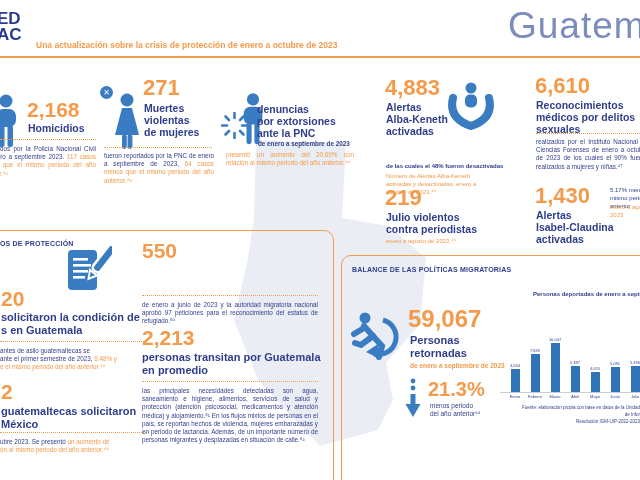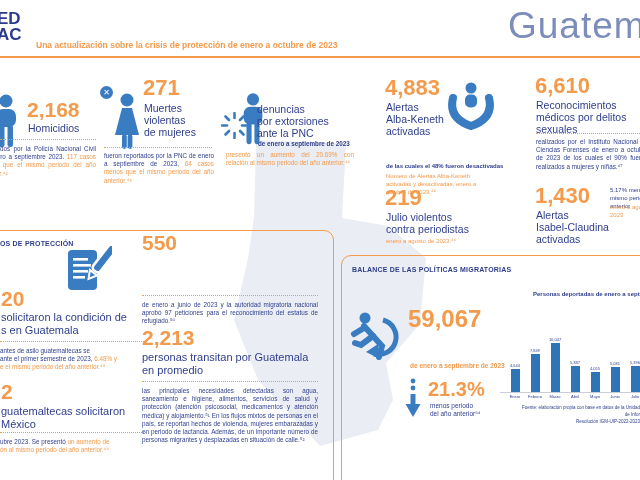--- a/index.html
+++ b/index.html
@@ -4,21 +4,21 @@
 <style>
   :root{
     --accent:#F49A4B; --navy:#2F3E8C; --blue:#3A7CC2; --bar:#2E74B6;
     --map:#EAEDF4; --country:#7C8CBB; --axis:#C8CDD8;
   }
   html,body{margin:0;padding:0;}
   .screen{position:relative;width:640px;height:480px;overflow:hidden;background:#fff;
     font-family:"Liberation Sans","DejaVu Sans",sans-serif;color:var(--navy);}
   .abs{position:absolute;}
   .num{color:var(--accent);font-weight:bold;line-height:1;}
-  .lbl{color:var(--navy);font-weight:normal;line-height:1.16;white-space:pre-line;}
+  .lbl{color:var(--navy);font-weight:bold;line-height:1.16;white-space:pre-line;}
   .tiny{font-size:6.3px;line-height:1.3;color:var(--navy);text-align:justify;}
   .tinyc{font-size:6.3px;line-height:1.3;color:var(--navy);}
   .org{color:var(--accent);}
   .bold{font-weight:bold;}
   .dot{border-top:1.5px dotted var(--accent);height:0;}
   .boxb{border:1.5px solid var(--accent);border-radius:10px;background:transparent;}
   svg .fb{fill:var(--blue);} svg .sb{stroke:var(--blue);}
   .barrow{display:flex;align-items:flex-end;}
   .barwrap{width:20px;height:56px;display:flex;flex-direction:column;align-items:center;justify-content:flex-end;}
   .barval{font-size:4px;color:var(--navy);margin-bottom:1px;white-space:nowrap;}
@@ -148,21 +148,21 @@
     <div class="org">e el mismo periodo del año anterior.⁴⁸</div>
   </div>
   <div class="abs z1 num" style="left:1px;top:381px;font-size:21px;">2</div>
   <div class="abs z1 lbl" style="left:1px;top:405px;font-size:11px;">guatemaltecas solicitaron
 México</div>
   <div class="abs z1 dot" style="left:0;top:432px;width:146px;"></div>
   <div class="abs z1 tinyc" style="left:0;top:438px;width:150px;">
     <div><span>ubre 2023. Se presentó </span><span class="org">un aumento de</span></div>
     <div class="org">ón al mismo periodo del año anterior.⁴⁹</div>
   </div>
-  <div class="abs z1 num" style="left:142px;top:232px;font-size:21px;text-align:right;">550</div>
+  <div class="abs z1 num" style="left:142px;top:240px;font-size:21px;text-align:right;">550</div>
   <div class="abs z1 dot" style="left:142px;top:295px;width:176px;"></div>
   <div class="abs z1 tiny" style="left:142px;top:301px;width:176px;">de enero a junio de 2023 y la autoridad migratoria nacional aprobó 97 peticiones para el reconocimiento del estatus de refugiado.⁵⁰</div>
   <div class="abs z1 num" style="left:142px;top:327px;font-size:21px;">2,213</div>
   <div class="abs z1 lbl" style="left:142px;top:351px;font-size:11px;">personas transitan por Guatemala
 en promedio</div>
   <div class="abs z1 dot" style="left:142px;top:381px;width:176px;"></div>
   <div class="abs z1 tiny" style="left:142px;top:387px;width:176px;">las principales necesidades detectadas son agua, saneamiento e higiene, alimentos, servicios de salud y protección (atención psicosocial, medicamentos y atención médica) y alojamiento.⁵¹ En los flujos mixtos de personas en el país, se reportan hechos de violencia, mujeres embarazadas y en periodo de lactancia. Además, de un importante número de personas migrantes y desplazadas en situación de calle.⁵²</div>
 
   <div class="abs z1 boxb" style="left:341px;top:255px;width:340px;height:260px;"></div>
   <div class="abs z1 bold" style="left:352px;top:266px;font-size:7px;letter-spacing:.2px;white-space:nowrap;color:var(--navy);">BALANCE DE LAS POLÍTICAS MIGRATORIAS</div>
@@ -171,20 +171,22 @@
     <g class="sb" fill="none" stroke-width="6" stroke-linecap="round">
       <path d="M15,16 L24,26"></path>
         <path d="M15,18 L5,24"></path>
       <path d="M24,26 L12,35 L6,33"></path>
         <path d="M24,26 L33,36 L30,47"></path>
     </g>
     <path d="M34,10 A15,15 0 1 1 25,44" fill="none" class="sb" stroke-width="5"></path>
     <polygon class="fb" points="17,42 31,49 29,34"></polygon>
   </svg>
   <div class="abs z1 num" style="left:408px;top:307px;font-size:24px;">59,067</div>
+  <div class="abs z1 lbl" style="left:410px;top:334px;font-size:11px;">Personas
+retornadas</div>
   <div class="abs z1 org bold" style="left:410px;top:362px;font-size:6.5px;">de enero a septiembre de 2023</div>
   <svg class="abs z2" style="left:404px;top:378px;" width="18" height="40" viewBox="0 0 18 40">
     <circle class="fb" cx="9" cy="3" r="2.4"></circle>
       <circle class="fb" cx="9" cy="10" r="2.4"></circle>
     <path d="M9,16 V28" class="sb" stroke-width="5" fill="none"></path>
     <polygon class="fb" points="1.5,26 16.5,26 9,39"></polygon>
   </svg>
   <div class="abs z1 num" style="left:428px;top:379px;font-size:20px;">21.3%</div>
   <div class="abs z1 lbl" style="left:430px;top:402px;font-size:6.5px;font-weight:normal;">menos periodo
 del año anterior⁵⁴</div>

